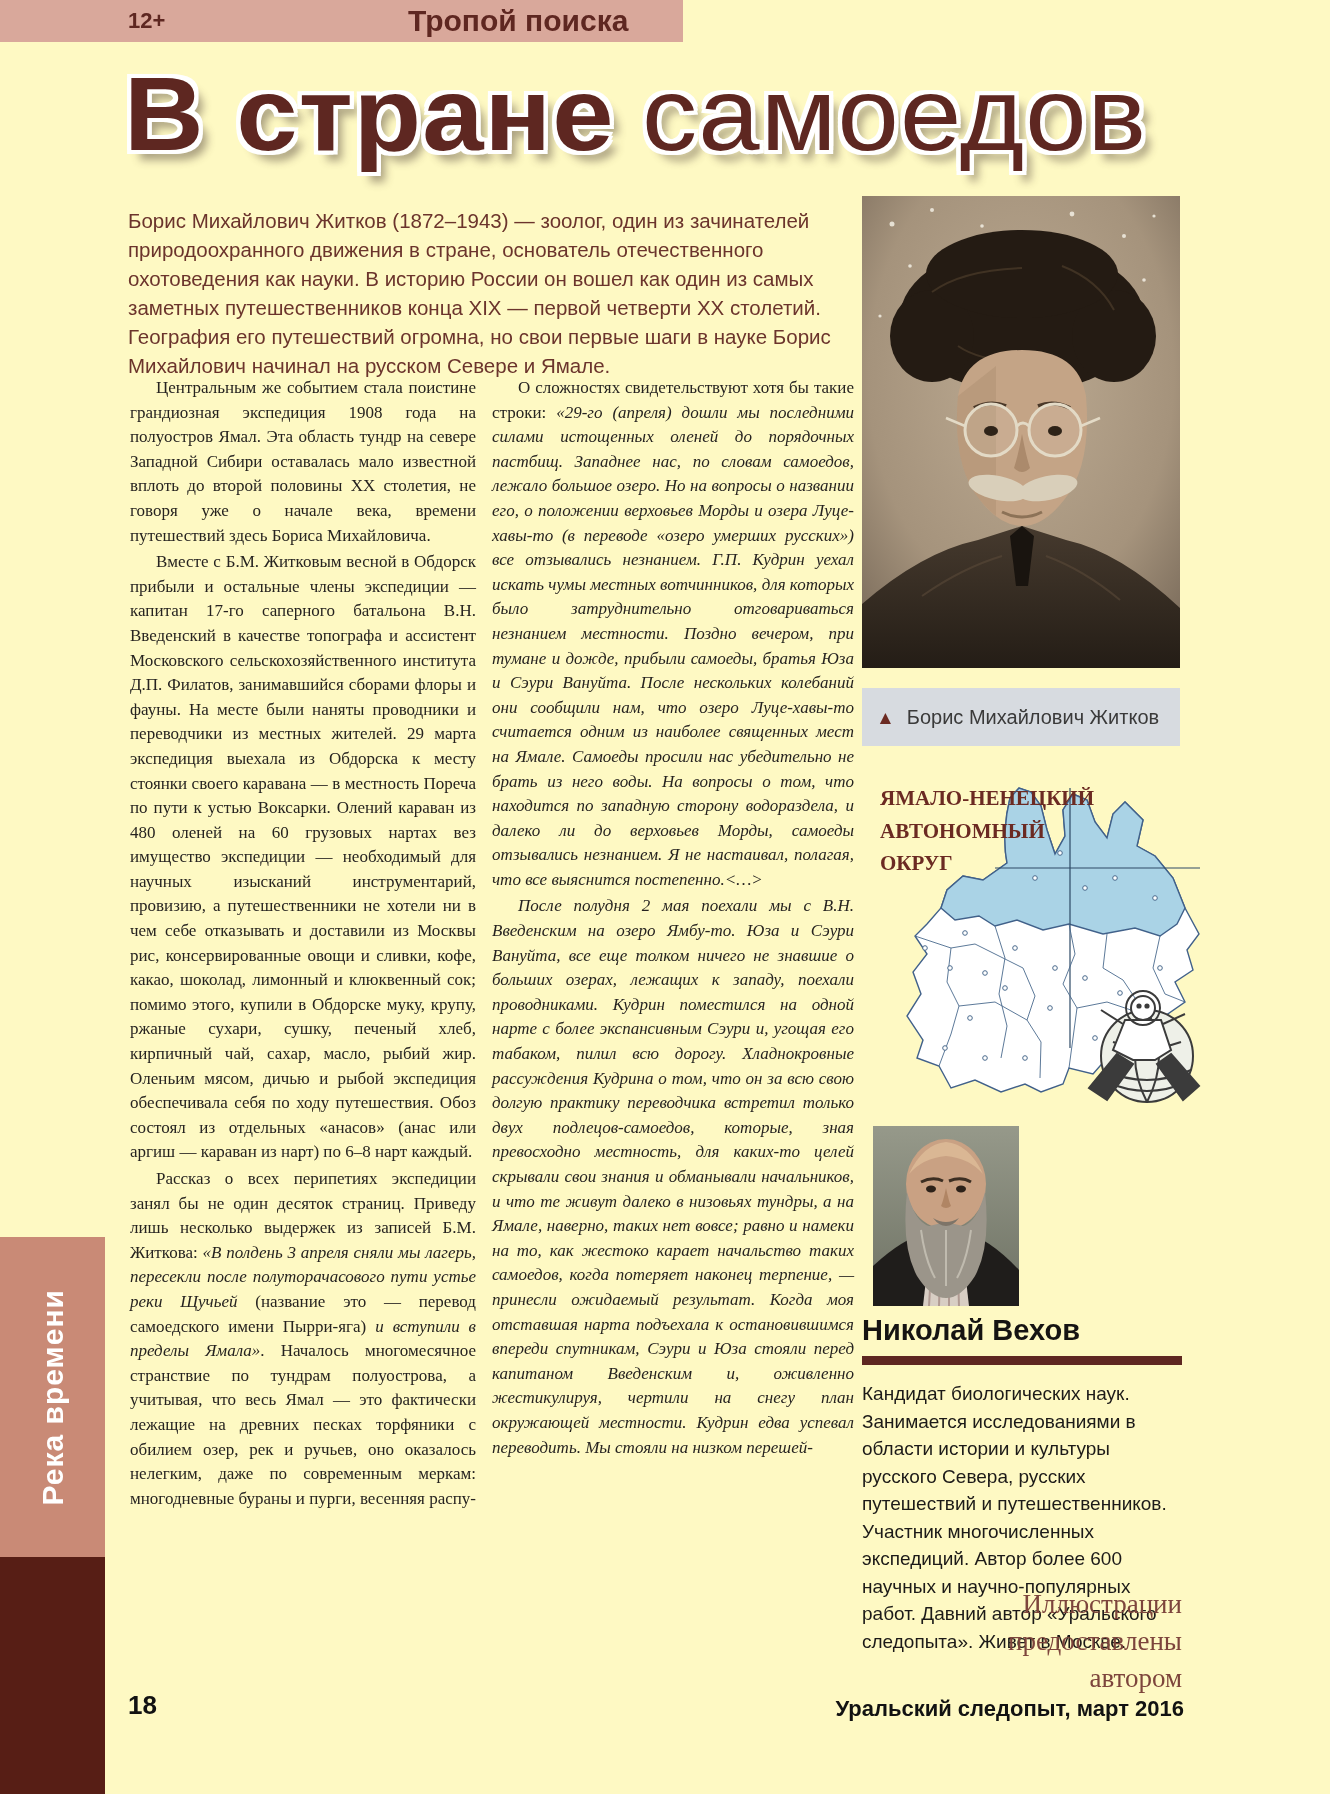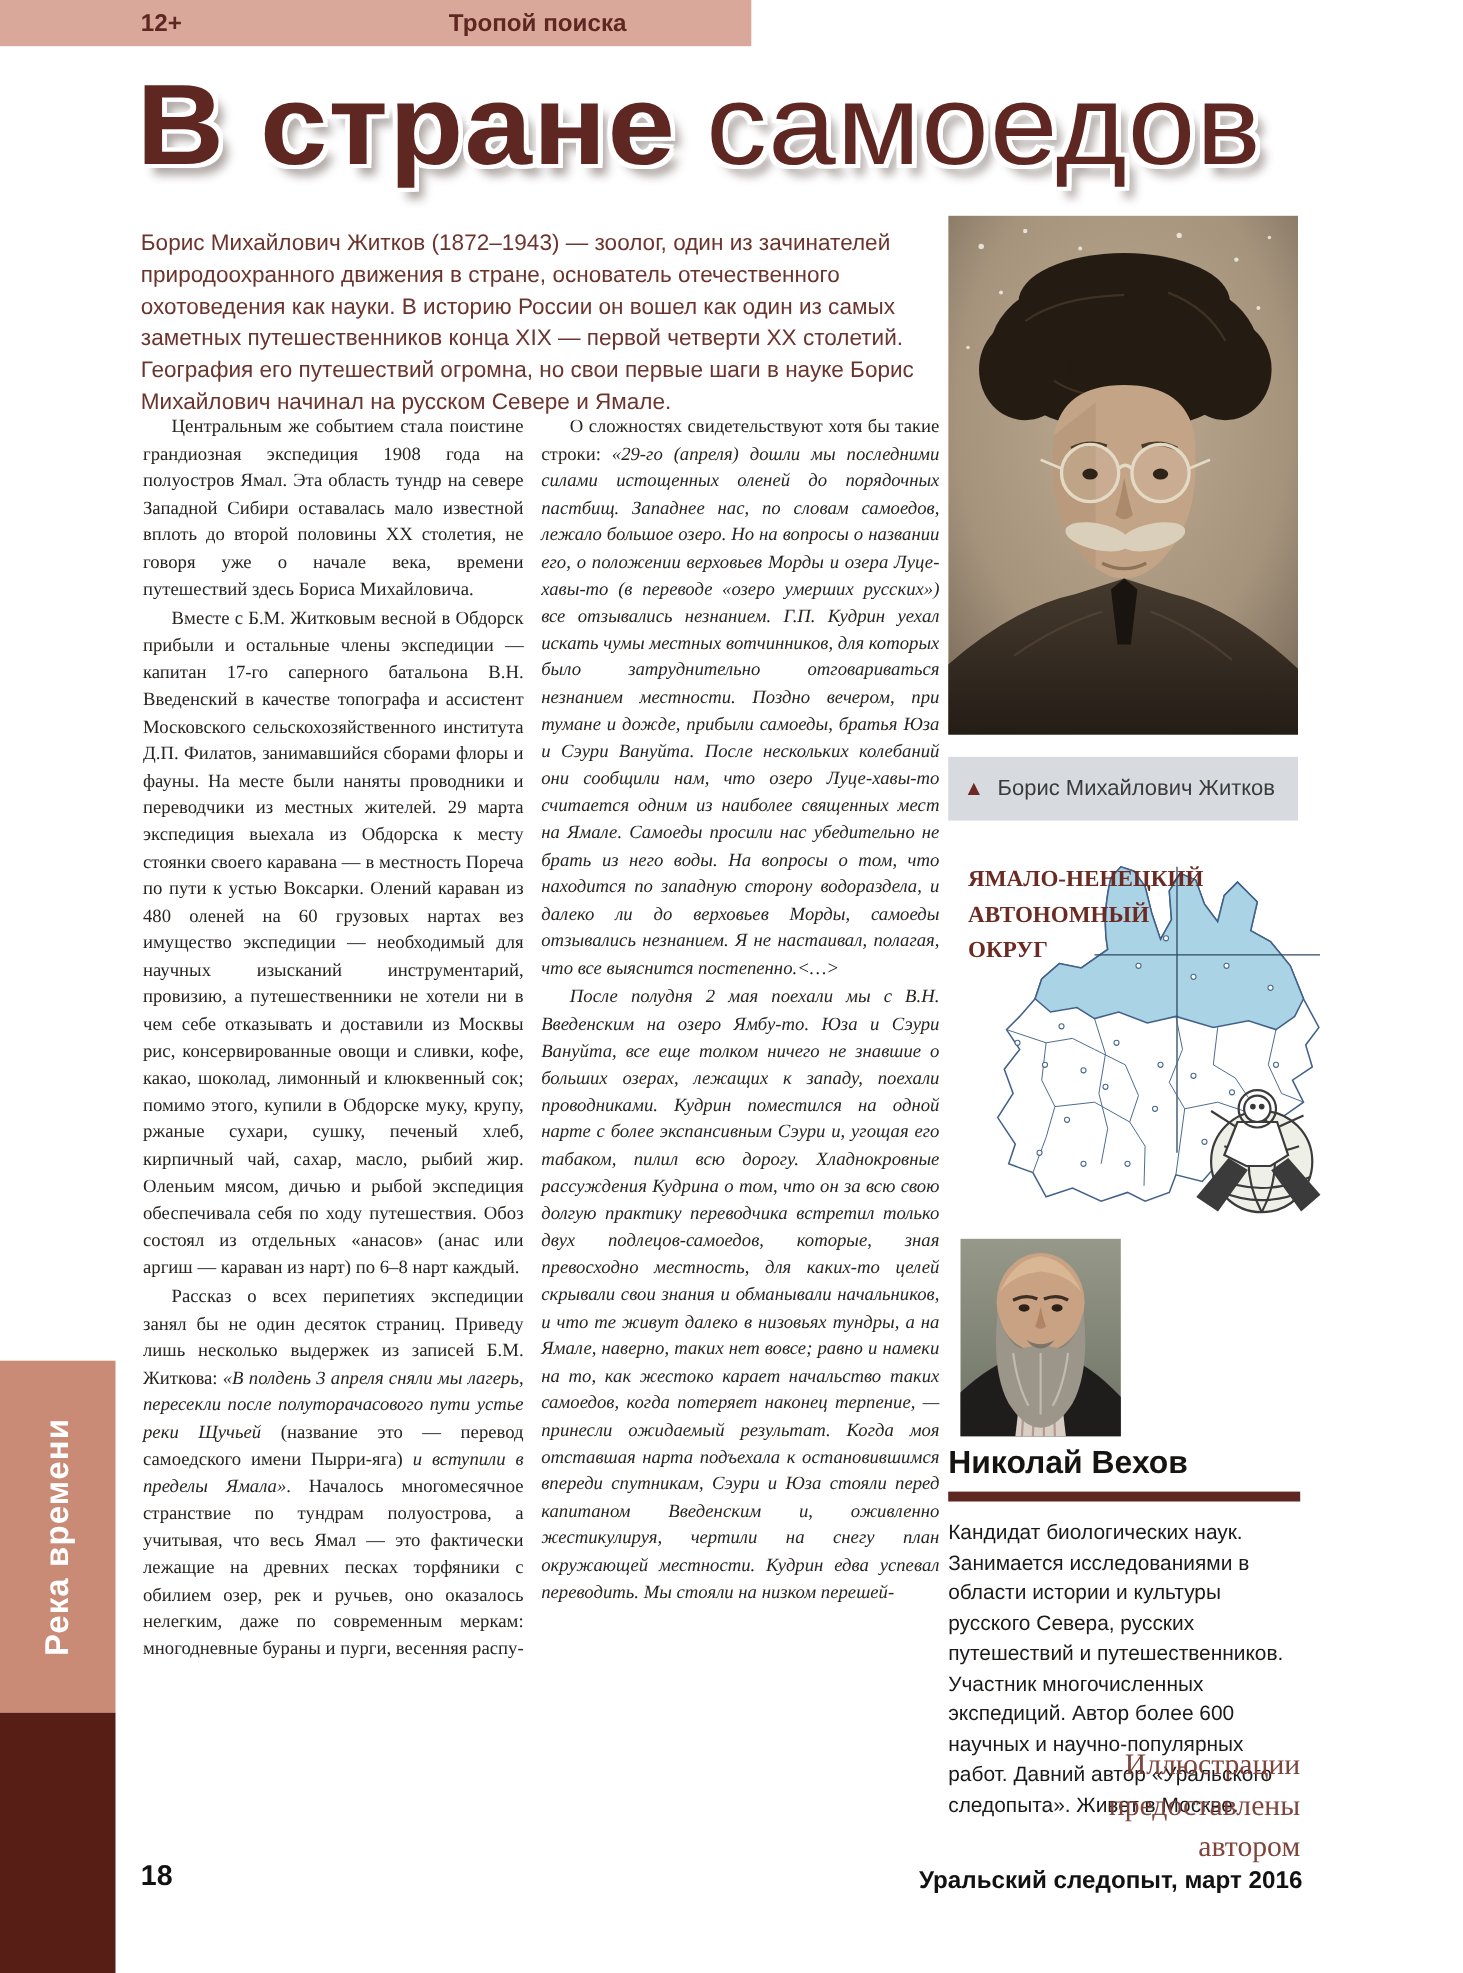--- a/index.html
+++ b/index.html
@@ -1,26 +1,26 @@
 <!DOCTYPE html>
 <html lang="ru"><head>
 <meta charset="utf-8">
 <style>
   html,body{margin:0;padding:0;background:#9a9a92;}
   .page{
     position:relative;width:1330px;height:1794px;margin:0 auto;
-    background:#ffffff;overflow:hidden;
+    background:#fef9c3;overflow:hidden;
     font-family:"Liberation Sans",sans-serif;
   }
   
   .band{position:absolute;left:0;top:0;width:683px;height:42px;background:#d9a89b;}
   .age{position:absolute;left:128px;top:0;height:42px;line-height:42px;
        font-weight:bold;font-size:22px;color:#5e2721;}
   .rubric{position:absolute;left:408px;top:0;height:42px;line-height:42px;
-       font-weight:bold;font-size:22px;color:#5e2721;}
+       font-weight:bold;font-size:30px;color:#5e2721;}
   
   .title{
     position:absolute;left:124px;top:60px;white-space:nowrap;
     font-size:104px;line-height:1.05;letter-spacing:1px;color:#5e2721;
     transform:scaleX(1.06);transform-origin:left top;
     text-shadow:
       -4px -4px 0 #fff,4px -4px 0 #fff,-4px 4px 0 #fff,4px 4px 0 #fff,
       -4px 0 0 #fff,4px 0 0 #fff,0 -4px 0 #fff,0 4px 0 #fff,
       8px 10px 8px rgba(70,55,48,.45);
   }

